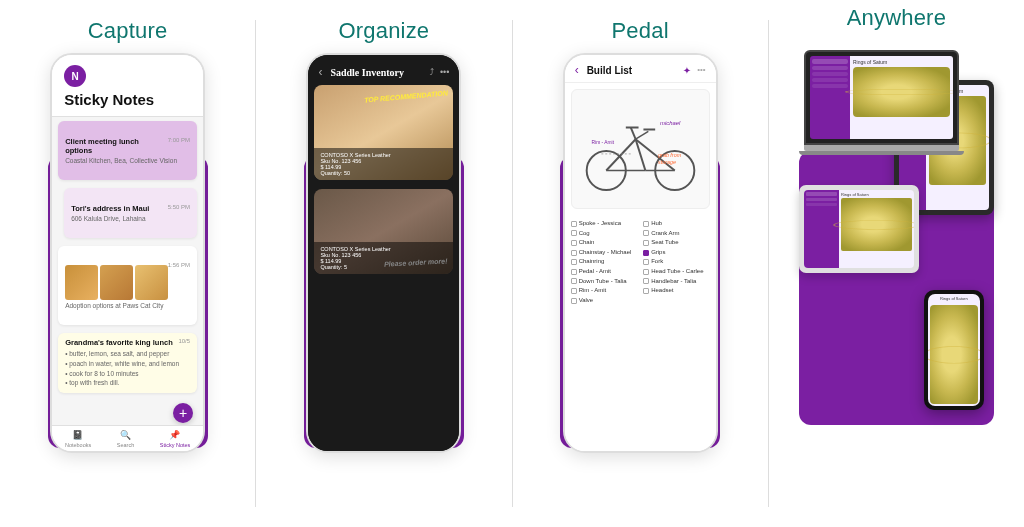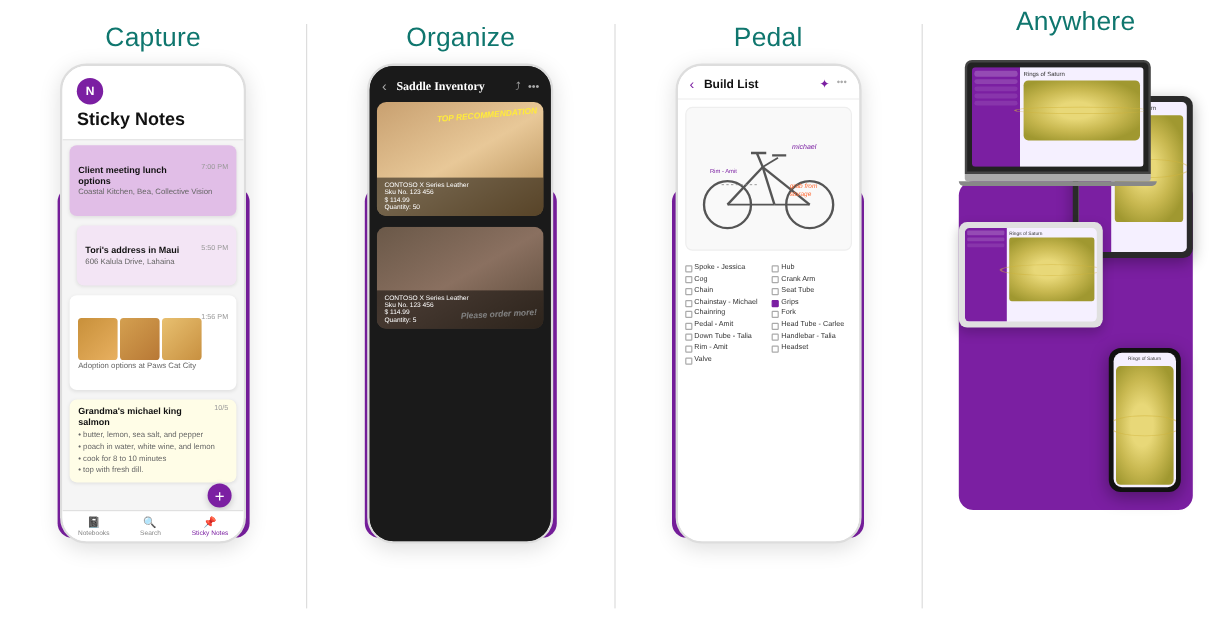--- a/index.html
+++ b/index.html
@@ -457,21 +457,21 @@
             <div class="note-images-row">
               <div class="img-thumb img-cat1"></div>
               <div class="img-thumb img-cat2"></div>
               <div class="img-thumb img-cat3"></div>
             </div>
             <div class="note-subtitle">Adoption options at Paws Cat City</div>
           </div>
 
           <div class="yellow-note">
             <span class="note-time">10/5</span>
-            <div class="note-title">Grandma's michael king salmon</div>
+            <div class="note-title">Grandma's favorite king lunch</div>
             <div class="note-subtitle" style="line-height:1.5;">
               • butter, lemon, sea salt, and pepper<br>
               • poach in water, white wine, and lemon<br>
               • cook for 8 to 10 minutes<br>
               • top with fresh dill.
             </div>
           </div>
 
           <div class="fab-btn">+</div>
 

